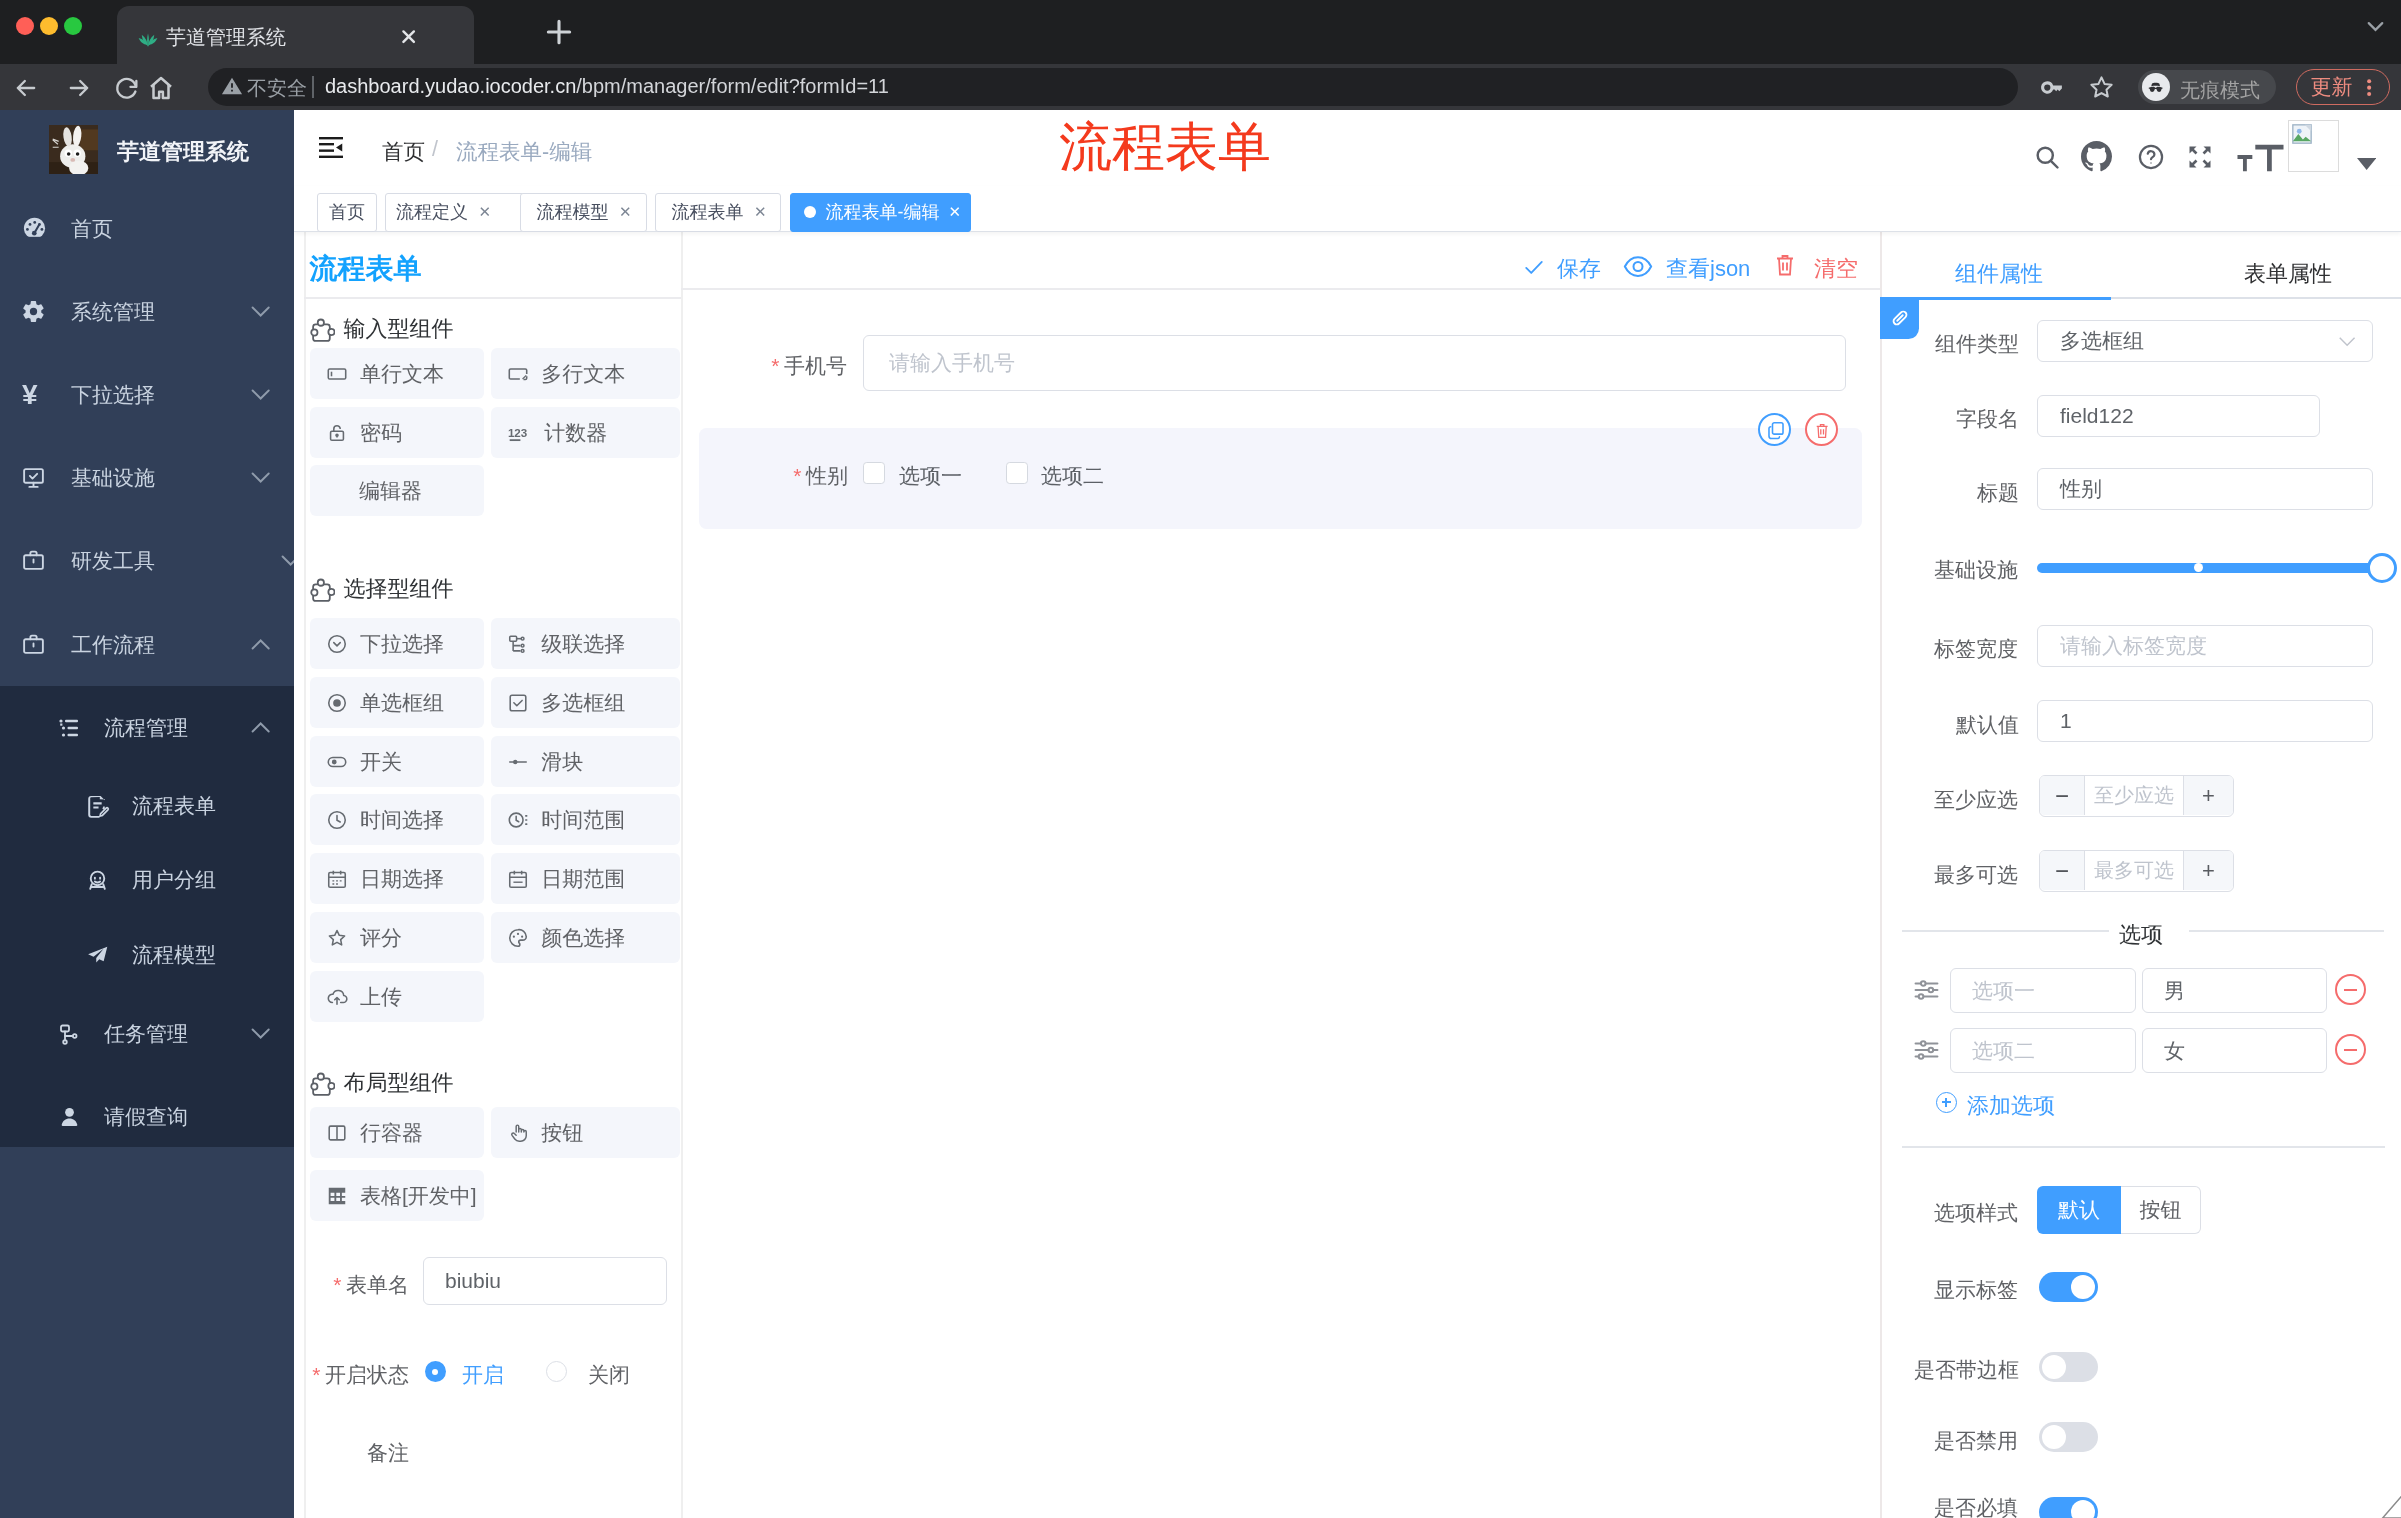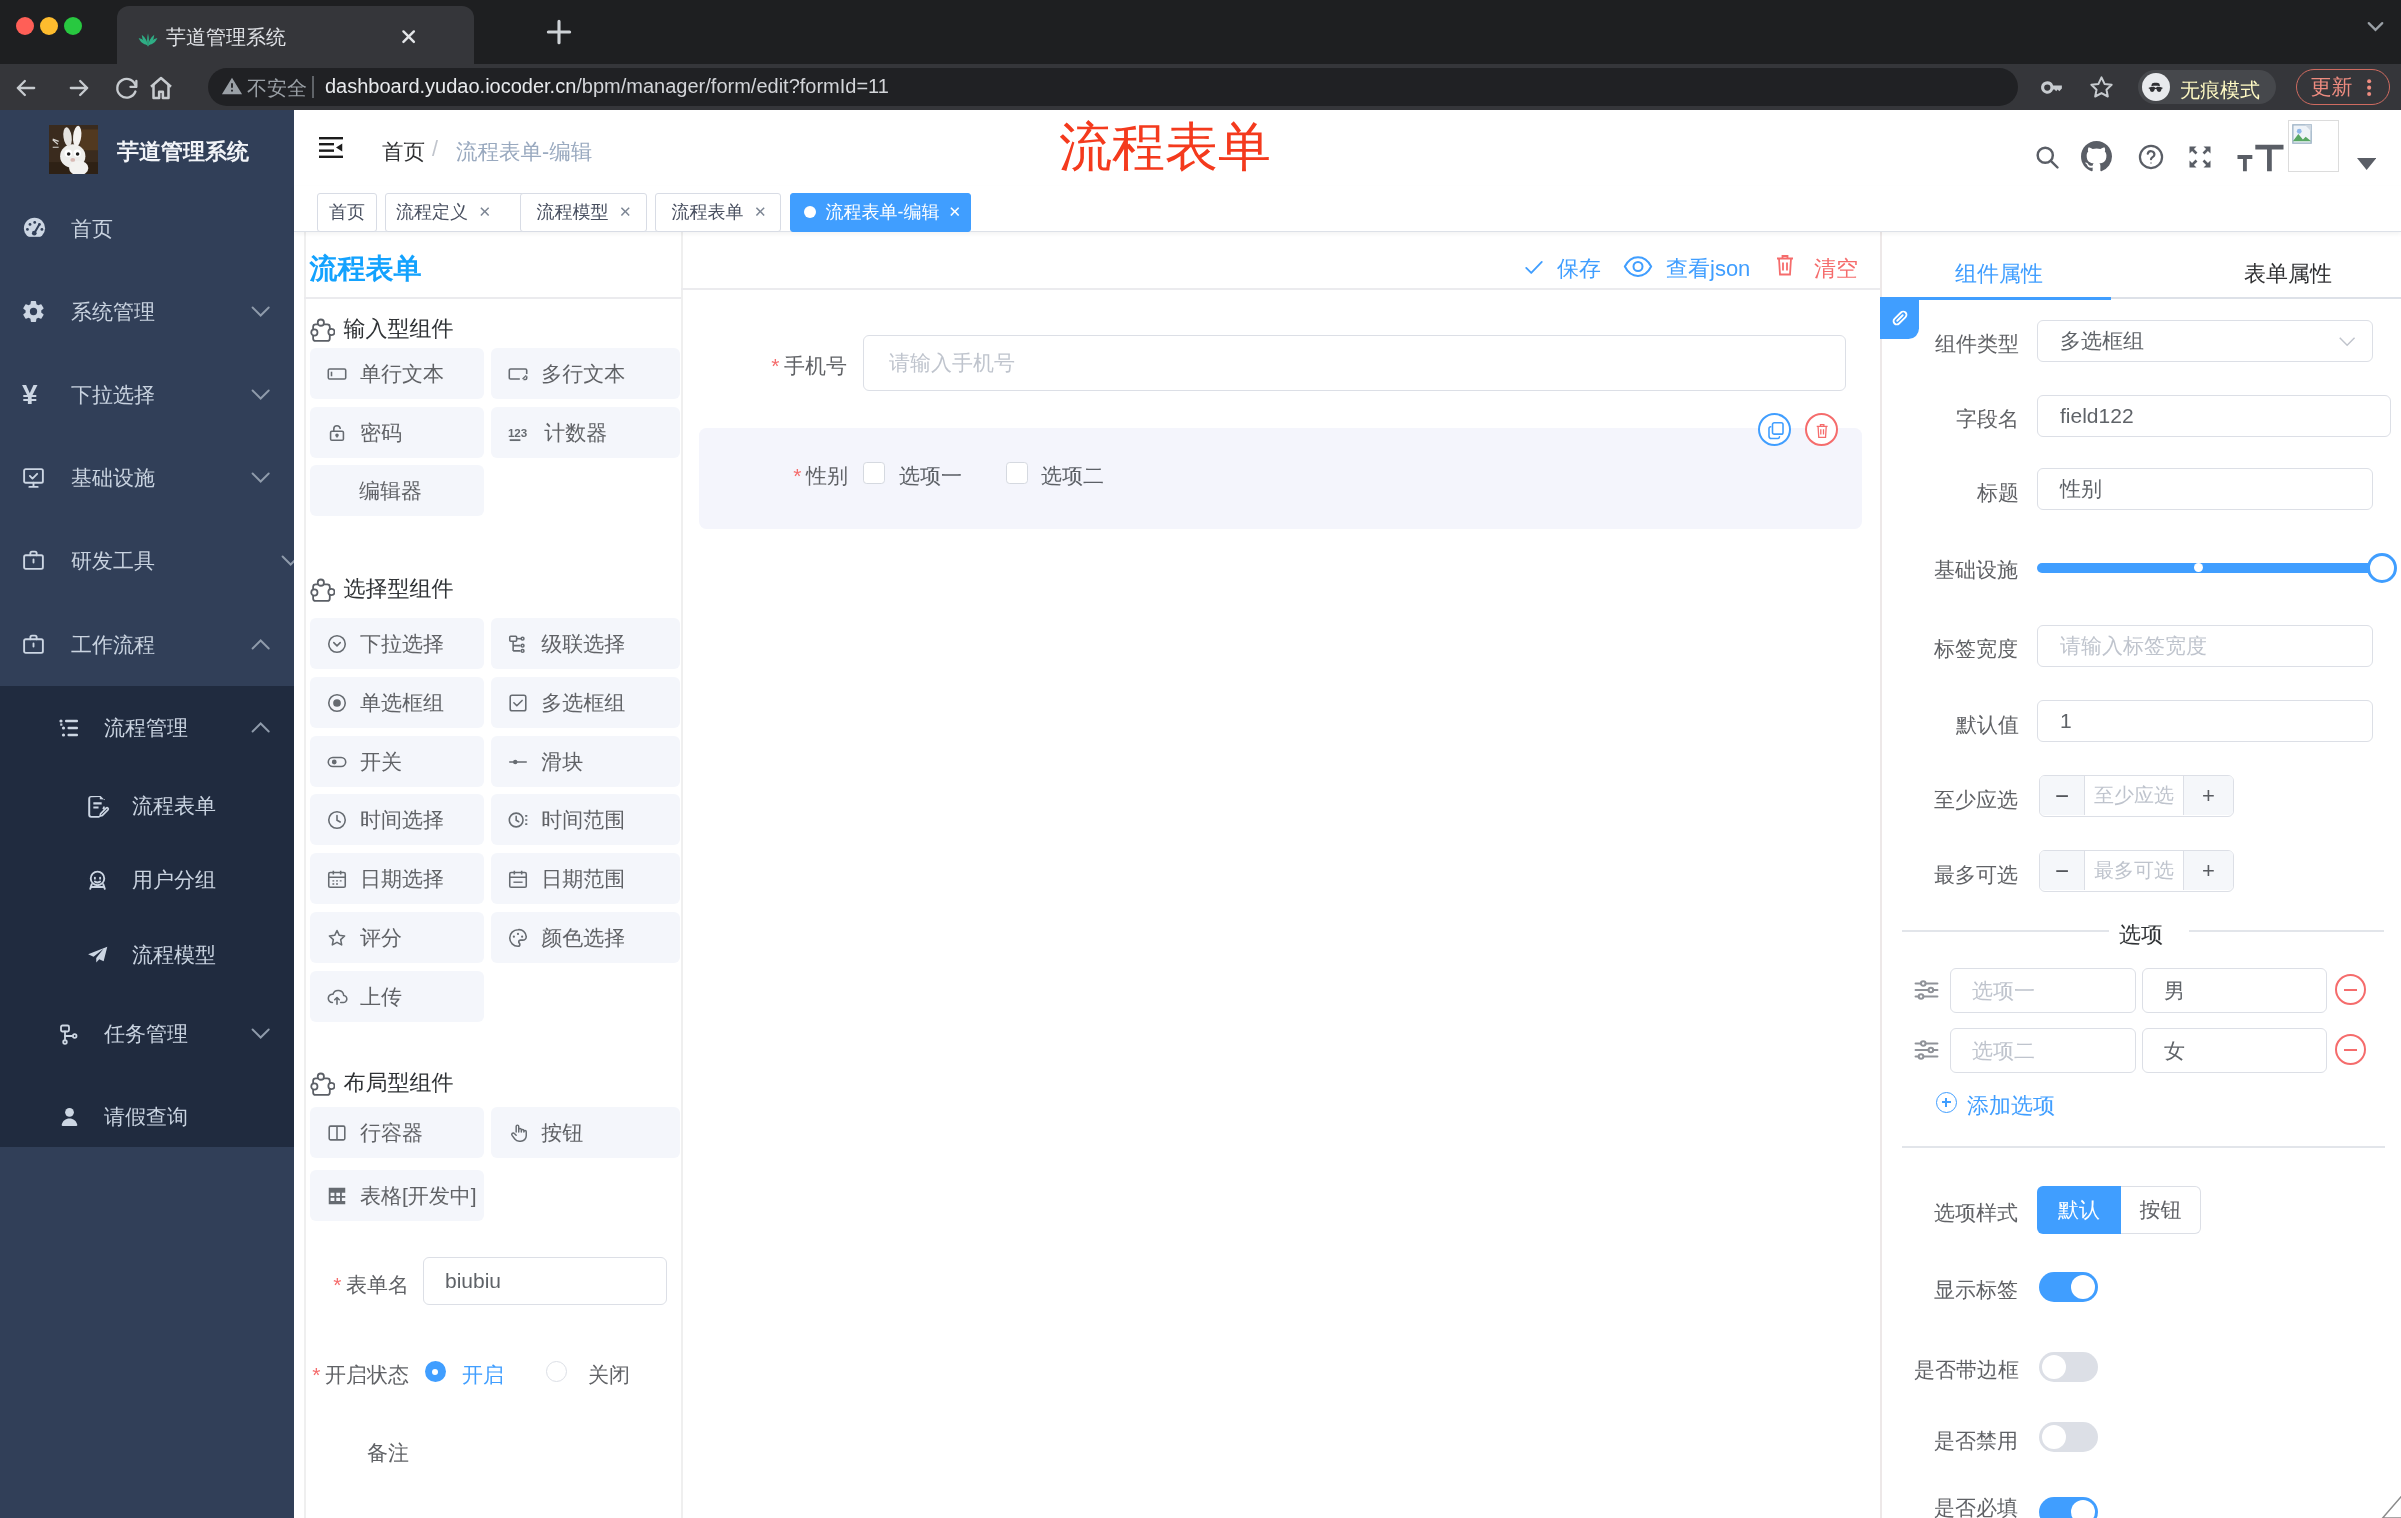--- a/index.html
+++ b/index.html
@@ -74,21 +74,21 @@
         <path d="M21 10h-8.35A5.99 5.99 0 0 0 7 6a6 6 0 1 0 5.65 8H14l1.5 1.5L17 14l1.5 1.5L21 13v-3zM7 15a3 3 0 1 1 0-6 3 3 0 0 1 0 6z"></path>
       </svg>
     <svg class="abs" style="left:2088px;top:10.4px;" width="27" height="27" viewBox="0 0 24 24" fill="none" stroke="#c7cbcf" stroke-width="1.8" stroke-linejoin="round">
         <path d="M12 3l2.7 5.8 6.3.8-4.6 4.3 1.2 6.1-5.6-3.1-5.6 3.1 1.2-6.1L3 9.6l6.3-.8z"></path>
       </svg>
     <div class="abs" style="left:2138px;top:6px;width:138px;height:34px;border-radius:17px;background:#46484c;">
       <div class="abs" style="left:3.7px;top:3px;width:28px;height:28px;border-radius:50%;background:#e8eaed;"></div>
       <svg class="abs" style="left:8.2px;top:8.2px;" width="19.3" height="18.6" viewBox="0 0 24 24" fill="#2f3033">
           <path d="M12 6c2.6 0 3.9.1 4.6 1.2.5.8.8 2.2 1 3.3-2-.4-3.9-.6-5.6-.6s-3.6.2-5.6.6c.2-1.1.5-2.5 1-3.3C8.1 6.1 9.4 6 12 6zm-9 6.5c2-.7 4-1.1 6-1.2 1 .1 1.9.4 2.2 1.2h1.6c.3-.8 1.2-1.1 2.2-1.2 2 .1 4 .5 6 1.2v1c-.8.1-1.3.3-1.5 1.1-.3 1.3-.6 2.9-2 3.3-1.8.5-3.5-.7-4-2.4-.2-.7-.2-1.4-1.5-1.4s-1.3.7-1.5 1.4c-.5 1.7-2.2 2.9-4 2.4-1.4-.4-1.7-2-2-3.3-.2-.8-.7-1-1.5-1.1v-1z"></path>
         </svg>
-      <div class="abs" style="left:42px;top:6.7px;color:#fef9c3;font-size:20px;text-align:center;">无痕模式</div>
+      <div class="abs" style="left:42px;top:6.7px;color:#a3a3a3;font-size:20px;text-align:center;">无痕模式</div>
     </div>
     <div class="abs" style="left:2296px;top:5.2px;width:94px;height:36px;border-radius:18.6px;border:1.5px solid #cf6b60;display:flex;align-items:center;">
       <div style="color:#ee8c80;font-size:21px;margin-left:13.4px;">更新</div>
       <svg style="margin-left:9px;" width="16.3" height="19.3" viewBox="0 0 6 18" fill="#ee8c80">
           <circle cx="3" cy="3" r="1.9"></circle>
           <circle cx="3" cy="9" r="1.9"></circle>
           <circle cx="3" cy="15" r="1.9"></circle>
         </svg>
     </div>
   </div>
@@ -512,21 +512,21 @@
       <div class="abs" style="left:1950px;top:27px;font-size:22px;color:#303133;">表单属性</div>
       <div class="hline" style="left:1587px;top:65px;width:520px;background:#dde1e8;"></div>
       <div class="abs" style="left:1587px;top:65px;width:230px;height:3px;background:#409eff;"></div>
       <div class="lbl" style="left:1576px;top:98px;width:149px;">组件类型</div>
       <div class="ipt" style="left:1743px;top:88px;width:336px;height:42px;padding-left:22px;">多选框组
         <svg style="position:absolute;right:16.3px;top:16.3px;" width="16.3" height="9.7" viewBox="0 0 22 13" fill="none" stroke="#c0c4cc" stroke-width="2">
             <path d="M1 1l10 10L21 1"></path>
           </svg>
       </div>
       <div class="lbl" style="left:1576px;top:173px;width:149px;">字段名</div>
-      <div class="ipt" style="left:1743px;top:163px;width:354px;height:42px;padding-left:22px;">field122</div>
+      <div class="ipt" style="left:1743px;top:163px;width:283px;height:42px;padding-left:22px;">field122</div>
       <div class="lbl" style="left:1576px;top:247px;width:149px;">标题</div>
       <div class="ipt" style="left:1743px;top:236px;width:336px;height:42px;padding-left:22px;">性别</div>
       <div class="lbl" style="left:1560px;top:324px;width:164px;">基础设施</div>
       <div class="abs" style="left:1743px;top:331px;width:348px;height:9.7px;border-radius:5.2px;background:#409eff;"></div>
       <div class="abs" style="left:1900px;top:331px;width:9px;height:9px;border-radius:50%;background:#fff;"></div>
       <div class="abs" style="left:2073px;top:321px;width:30px;height:30px;border-radius:50%;border:3.7px solid #409eff;background:#fff;"></div>
       <div class="lbl" style="left:1560px;top:403px;width:164px;">标签宽度</div>
       <div class="ipt ph" style="left:1743px;top:393px;width:336px;height:42px;padding-left:22px;">请输入标签宽度</div>
       <div class="lbl" style="left:1576px;top:479px;width:149px;">默认值</div>
       <div class="ipt" style="left:1743px;top:468px;width:336px;height:42px;padding-left:22px;">1</div>

